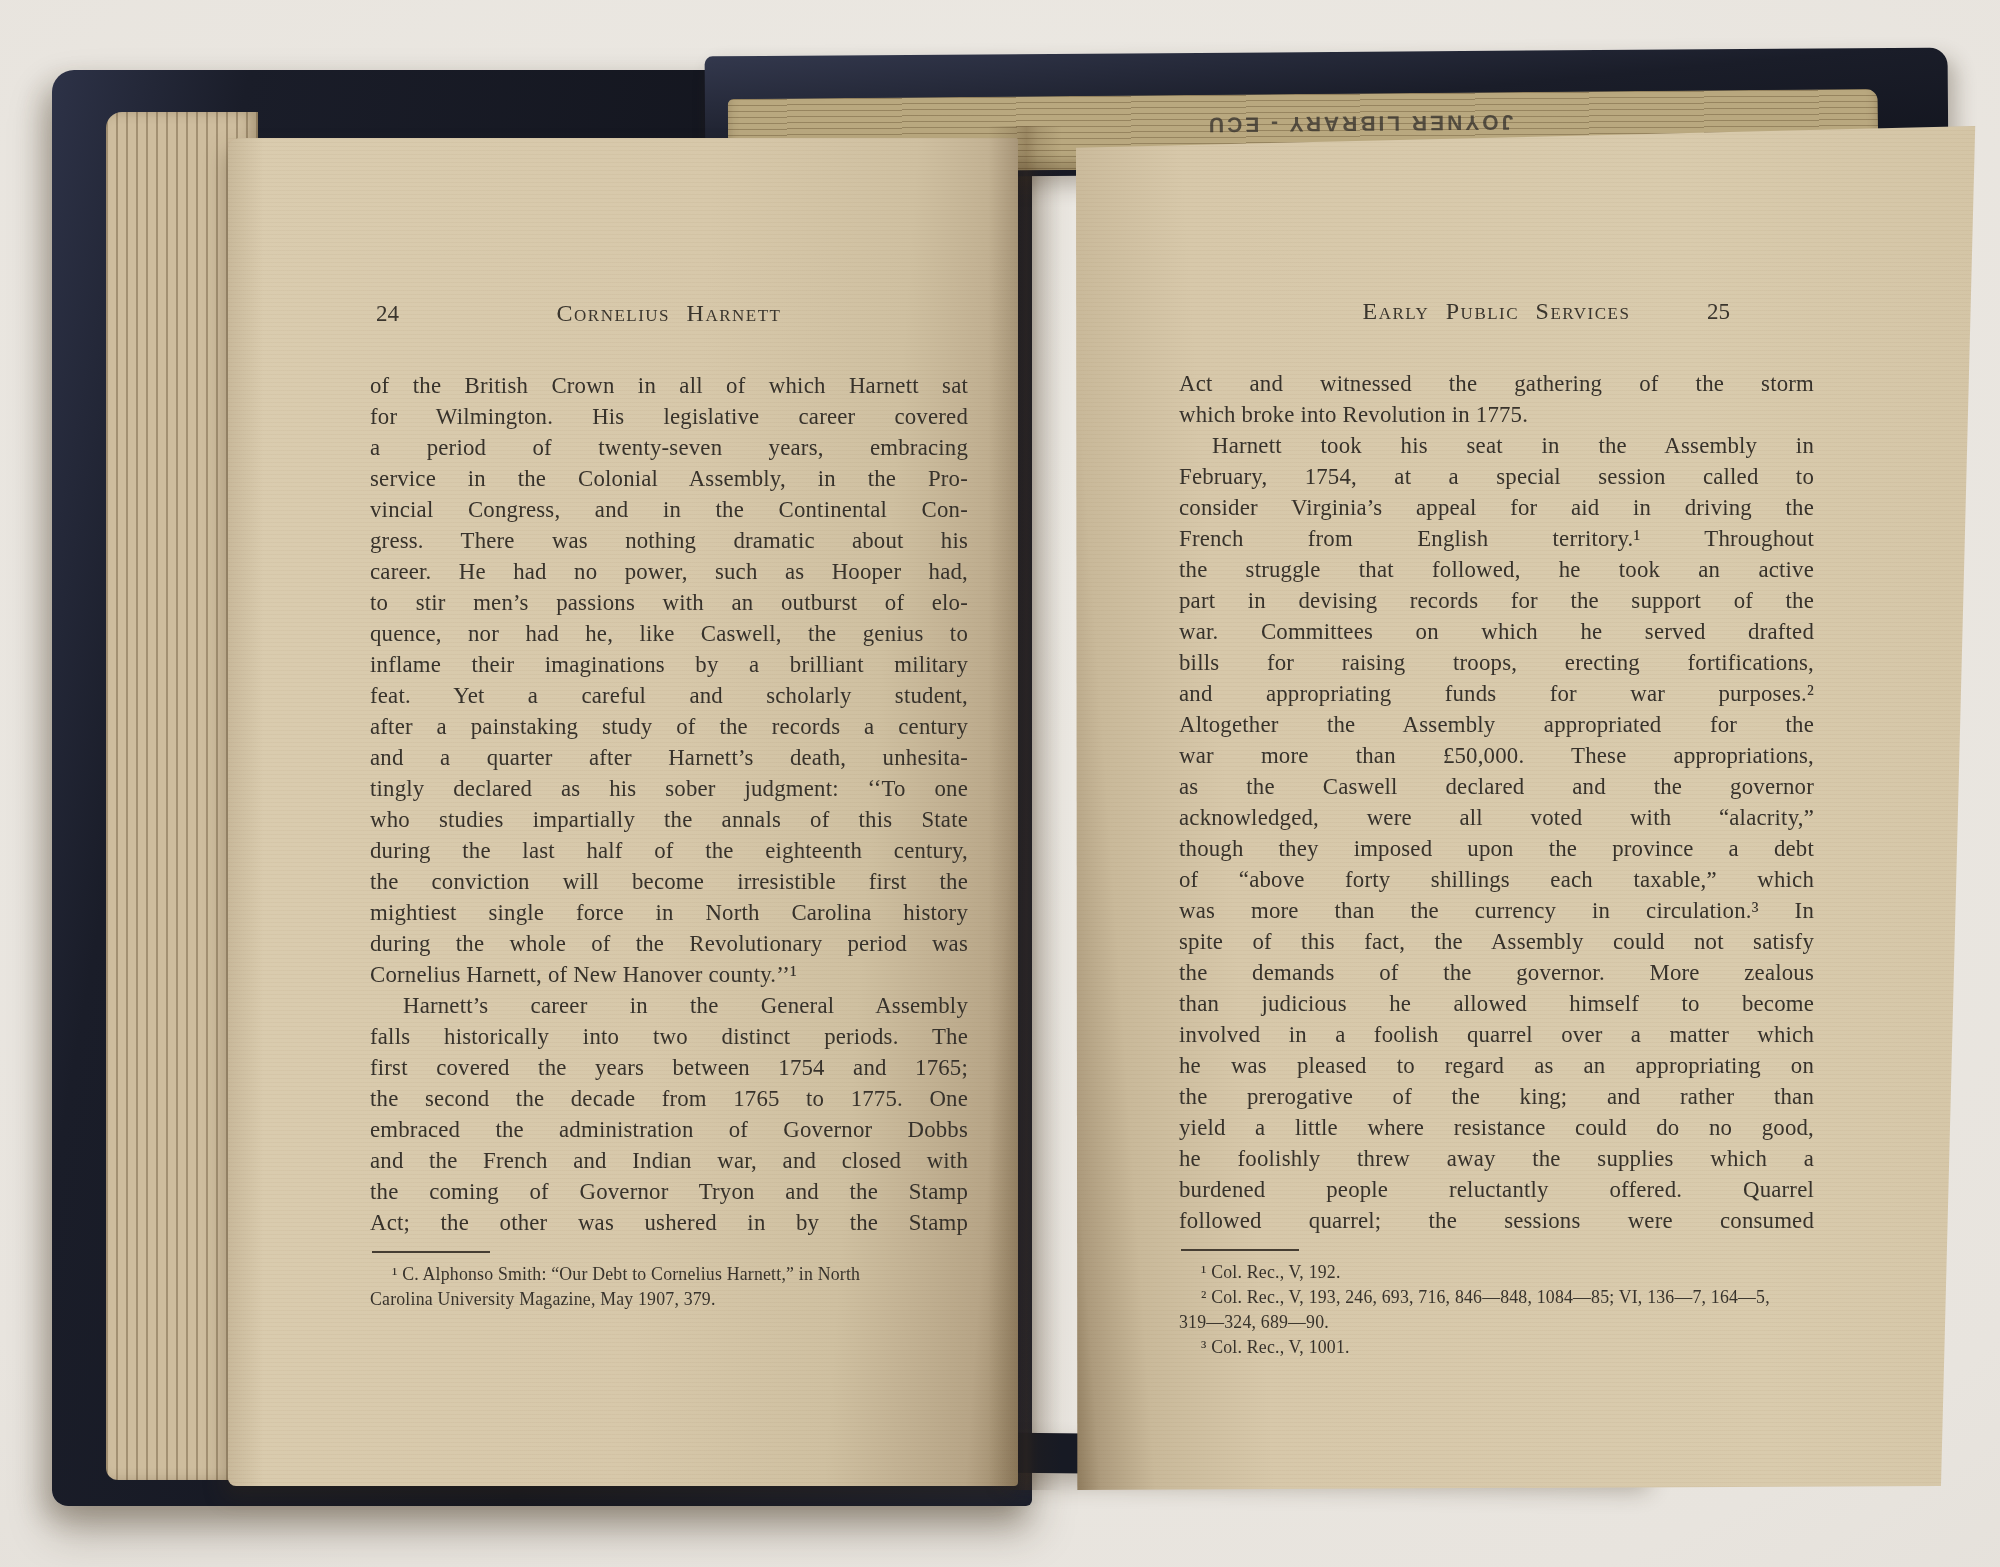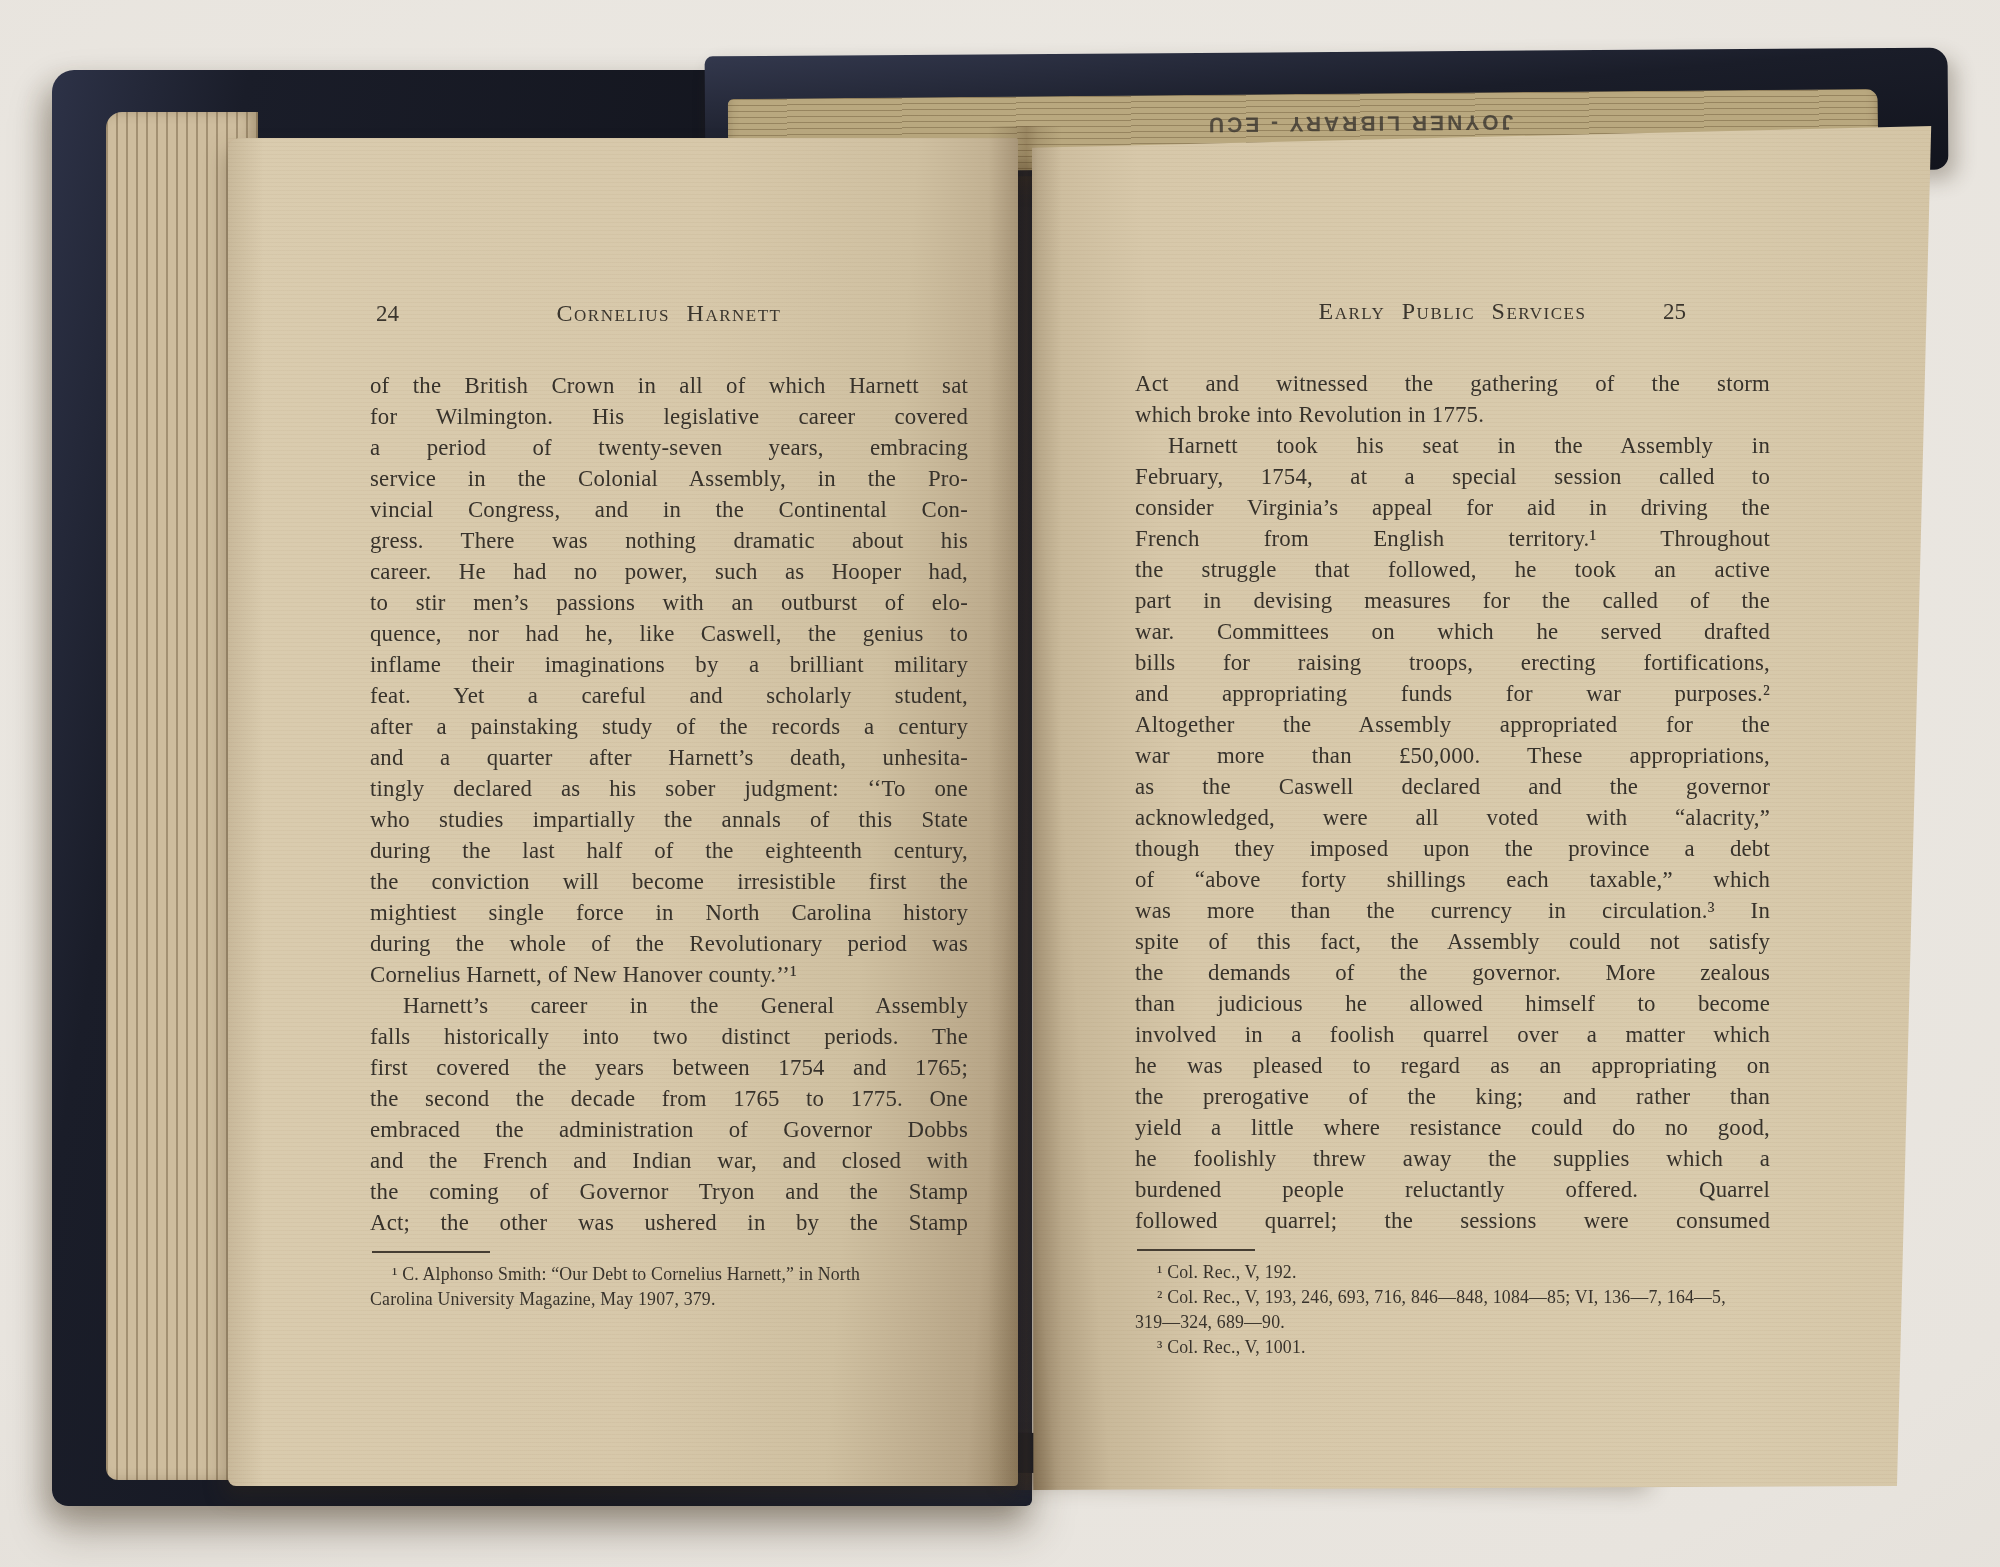--- a/index.html
+++ b/index.html
@@ -61,21 +61,21 @@
     background:linear-gradient(94deg,#daccaf 0%,#d7c8aa 55%,#cfc0a1 78%,#b7a587 94%,#978465 100%);
     border-radius:12px 2px 4px 8px;
     filter:drop-shadow(-4px 12px 10px rgba(60,45,25,0.26));
   }
   .page-left::after{
     content:"";position:absolute;top:0;bottom:0;left:0;width:36px;pointer-events:none;
     background:linear-gradient(90deg,rgba(110,85,50,0.16),rgba(110,85,50,0));
     border-radius:12px 0 0 8px;
   }
   .page-right{
-    left:1032px;top:126px;width:884px;height:1364px;
+    left:1076px;top:126px;width:884px;height:1364px;
     background:linear-gradient(86deg,#8d7a5c 0%,#ad9b7d 2.5%,#c9b99a 8%,#d7c8aa 20%,#d9cbad 70%,#d4c5a6 100%);
     clip-path:polygon(0 1.6%,99.8% 0,96% 99.7%,0.15% 100%);
     filter:drop-shadow(10px 14px 12px rgba(60,45,25,0.32));
     padding-left:17px;
   }
   .gutter{
     position:absolute;left:988px;top:126px;width:74px;height:1364px;z-index:5;pointer-events:none;
     background:linear-gradient(90deg,rgba(60,40,18,0) 0%,rgba(60,40,18,0.16) 38%,rgba(75,52,26,0.28) 52%,rgba(60,40,18,0.12) 68%,rgba(60,40,18,0) 100%);
   }
 
@@ -168,21 +168,21 @@
         <span class="folio folio-right">25</span>
       </div>
       <div class="body-text">
           <div class="ln">Act and witnessed the gathering of the storm</div>
           <div class="ln last">which broke into Revolution in 1775.</div>
           <div class="ln indent">Harnett took his seat in the Assembly in</div>
           <div class="ln">February, 1754, at a special session called to</div>
           <div class="ln">consider Virginia’s appeal for aid in driving the</div>
           <div class="ln">French from English territory.¹  Throughout</div>
           <div class="ln">the struggle that followed, he took an active</div>
-          <div class="ln">part in devising measures for the called of the</div>
+          <div class="ln">part in devising records for the support of the</div>
           <div class="ln">war.  Committees on which he served drafted</div>
           <div class="ln">bills for raising troops, erecting fortifications,</div>
           <div class="ln">and appropriating funds for war purposes.²</div>
           <div class="ln">Altogether the Assembly appropriated for the</div>
           <div class="ln">war more than £50,000.  These appropriations,</div>
           <div class="ln">as the Caswell declared and the governor</div>
           <div class="ln">acknowledged, were all voted with “alacrity,”</div>
           <div class="ln">though they imposed upon the province a debt</div>
           <div class="ln">of “above forty shillings each taxable,” which</div>
           <div class="ln">was more than the currency in circulation.³  In</div>

